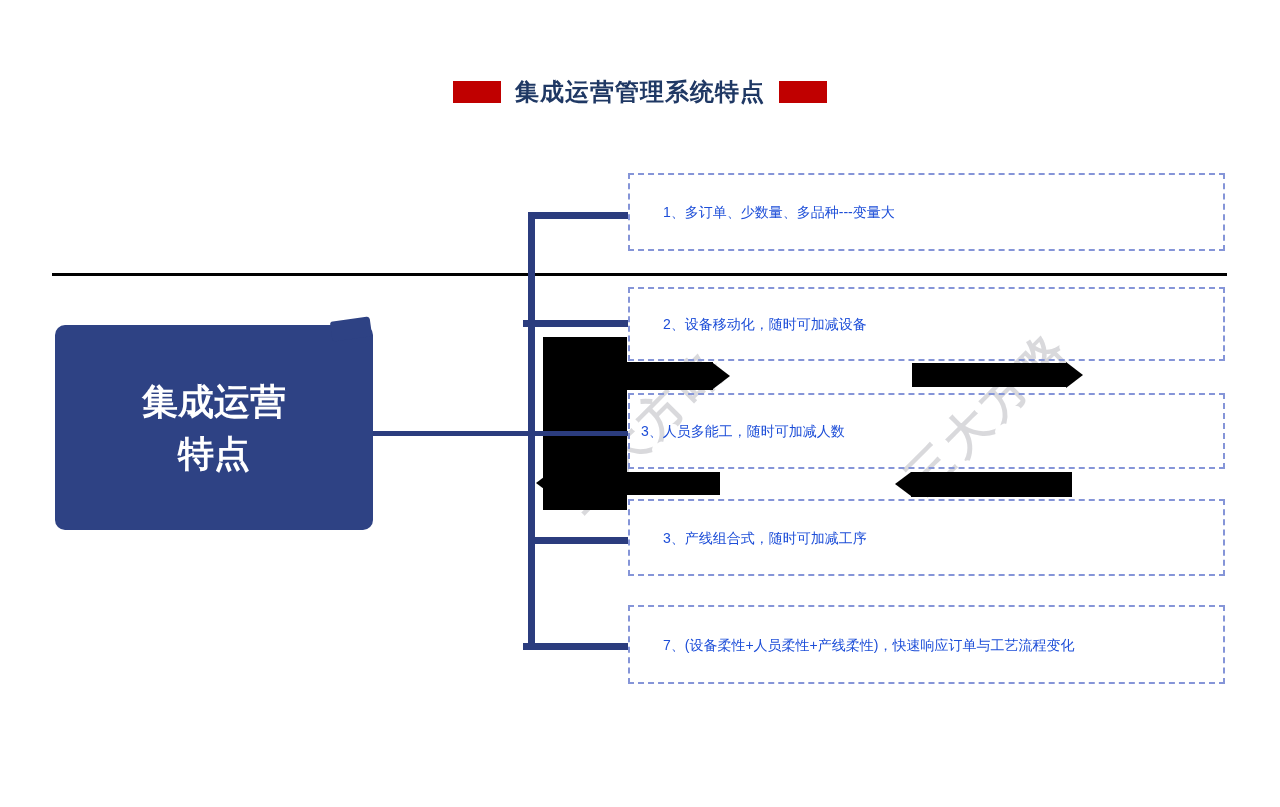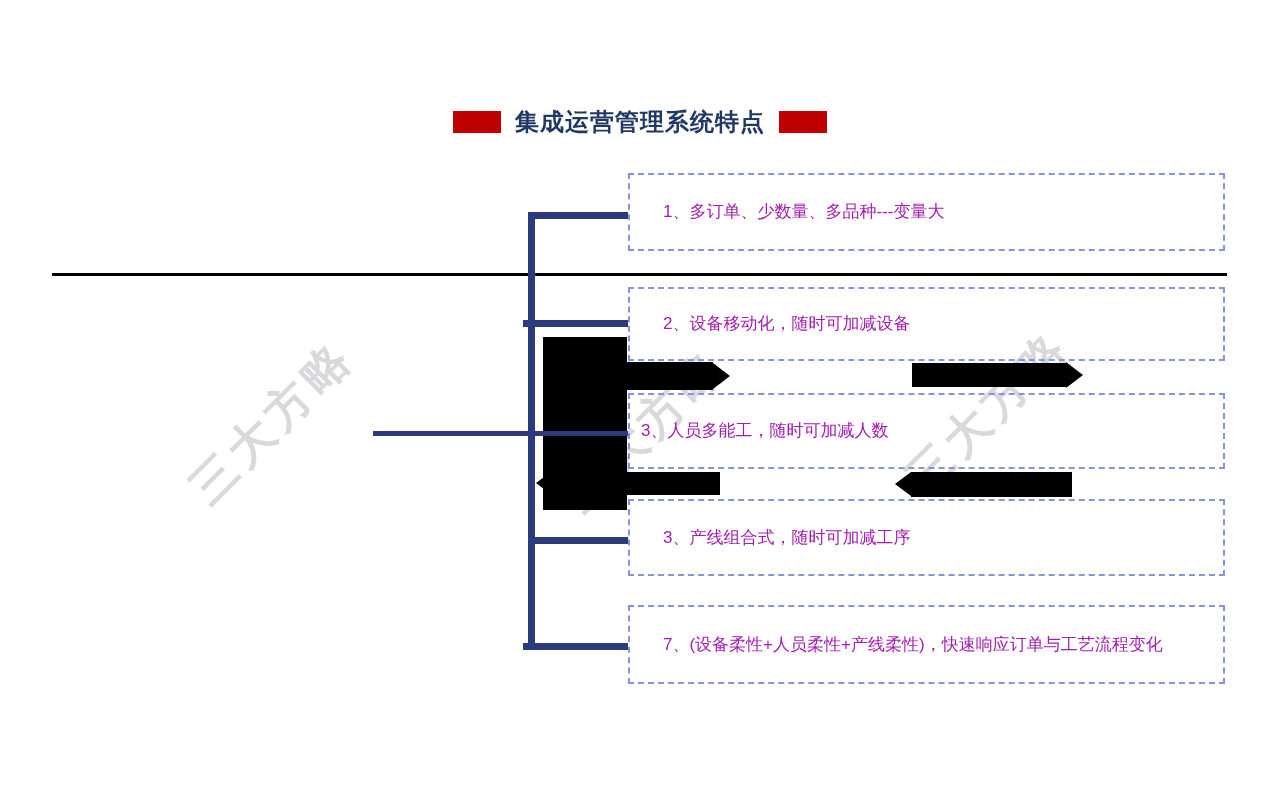--- a/index.html
+++ b/index.html
@@ -2,21 +2,21 @@
 <html><head>
 <meta charset="utf-8">
 <style>
   html,body{margin:0;padding:0;background:#ffffff;}
   #slide{
     position:relative;width:1280px;height:807px;background:#ffffff;
     overflow:hidden;font-family:"Liberation Sans","DejaVu Sans",sans-serif;
   }
   
   .title-row{
-    position:absolute;top:108px;left:0;right:0;height:28px;
+    position:absolute;top:78px;left:0;right:0;height:28px;
     display:flex;align-items:center;justify-content:center;gap:14px;z-index:9;
   }
   .accent-bar{width:48px;height:22px;background:#C00000;}
   .page-title{
     font-size:24px;font-weight:bold;color:#1F3864;letter-spacing:1px;white-space:nowrap;
   }
   
   .divider{position:absolute;left:52px;top:273px;width:1175px;height:3px;background:#000000;z-index:3;}
   
   .root-node{
@@ -36,21 +36,21 @@
   .stub2{left:523px;top:320px;width:105px;height:7px;}
   .stub4{left:528px;top:537px;width:100px;height:7px;}
   .stub5{left:523px;top:643px;width:105px;height:7px;}
   .main-connector{left:373px;top:431px;width:255px;height:5px;z-index:7;}
   
   .feature-box{
     position:absolute;left:628px;width:597px;border:2px dashed #8595D8;
     background:transparent;z-index:4;display:flex;align-items:center;
     box-sizing:border-box;padding-left:33px;padding-right:48px;
   }
-  .feature-text{font-size:17px;color:#a21caf;line-height:28px;}
+  .feature-text{font-size:14px;color:#1d4ed8;line-height:28px;}
   .b1{top:173px;height:78px;}
   .b2{top:287px;height:74px;}
   .b3{top:393px;height:76px;padding-left:11px;}
   .b4{top:499px;height:77px;}
   .b5{top:605px;height:79px;}
   
   .redact{position:absolute;background:#000000;z-index:5;}
   .r-block{left:543px;top:337px;width:84px;height:173px;}
   .r-bar-tl{left:627px;top:362px;width:86px;height:28px;}
   .r-bar-tr{left:912px;top:363px;width:154px;height:24px;}
@@ -81,20 +81,24 @@
   <div class="watermark w3">三大方略</div>
 
   <div class="title-row">
     <div class="accent-bar"></div>
     <div class="page-title">集成运营管理系统特点</div>
     <div class="accent-bar"></div>
   </div>
 
   <div class="divider"></div>
 
+  <div class="root-node">
+    <span>集成运营</span>
+    <span>特点</span>
+  </div>
 
   <div class="conn spine"></div>
   <div class="conn stub1"></div>
   <div class="conn stub2"></div>
   <div class="conn main-connector"></div>
   <div class="conn stub4"></div>
   <div class="conn stub5"></div>
 
   <div class="redact r-block"></div>
   <div class="redact r-bar-tl"></div>

